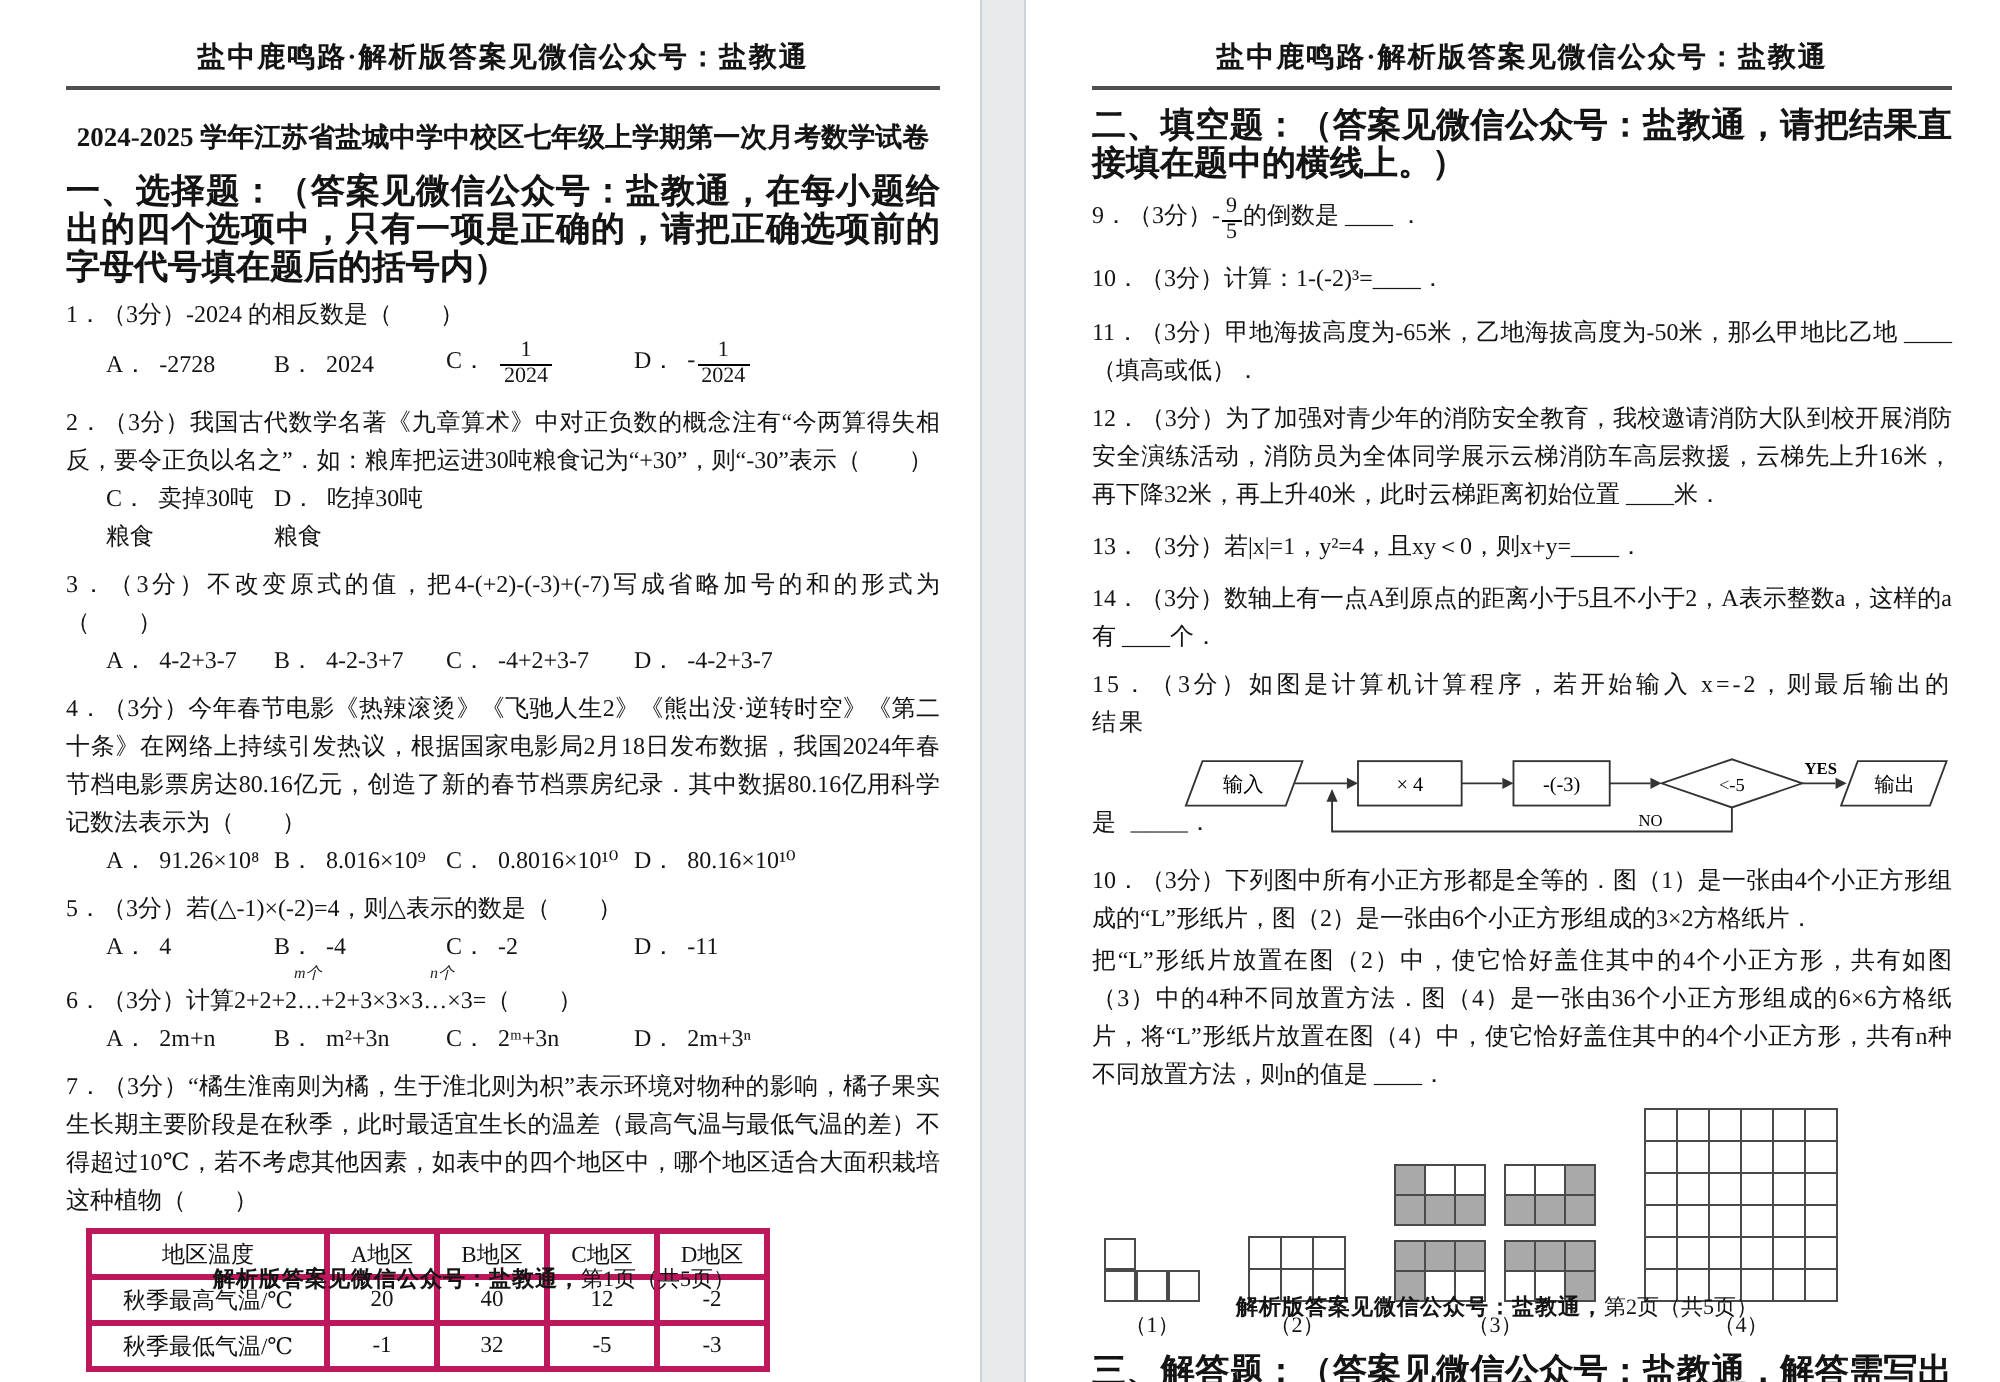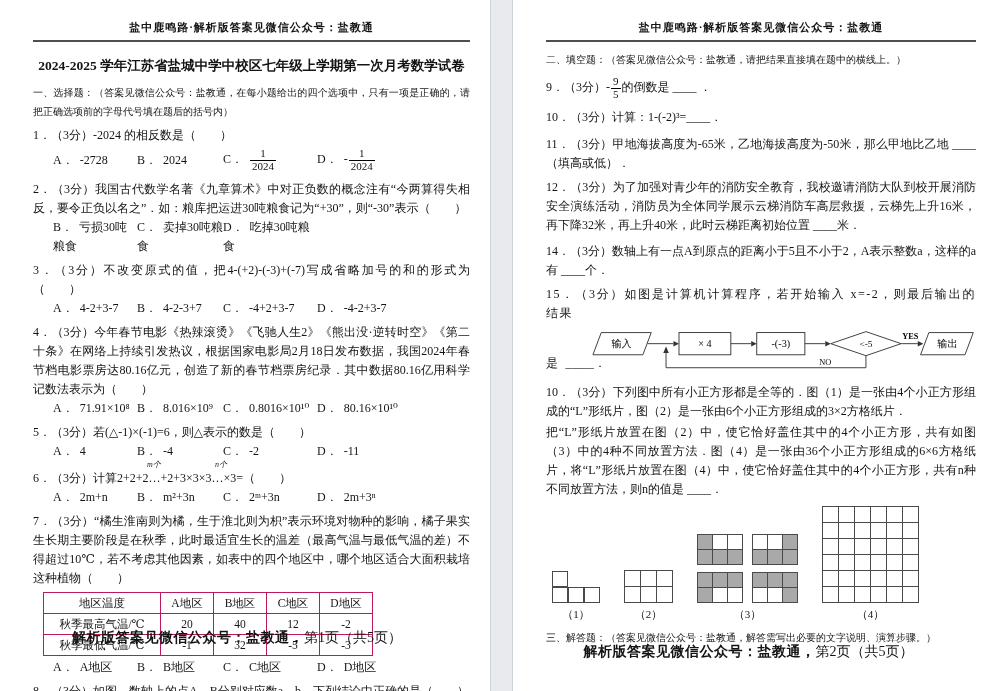--- a/index.html
+++ b/index.html
@@ -6,61 +6,61 @@
   body{
     position:relative;width:1000px;height:691px;overflow:hidden;
     background:#e8eaed;
     font-family:"Liberation Serif","DejaVu Serif",serif;
     color:#141414;
   }
   .page{position:absolute;top:0;height:691px;background:#fff;box-sizing:border-box;overflow:hidden;}
   #page1{left:0;width:491px;border-right:1px solid #ccd4da;padding:20px 20px 0 33px;}
   #page2{left:512px;width:488px;border-left:1px solid #ccd4da;padding:20px 24px 0 33px;}
 
-  .phead{font-weight:bold;font-size:11px;text-align:center;letter-spacing:1px;
+  .phead{font-weight:bold;font-size:14px;text-align:center;letter-spacing:1px;
          padding-bottom:5px;border-bottom:2px solid #4f4f4f;}
   .title{font-size:13.5px;font-weight:bold;text-align:center;margin:15px 0 0 0;white-space:nowrap;}
-  .sec{font-size:10px;font-weight:normal;line-height:19px;margin:8px 0 0 0;text-align:justify;}
+  .sec{font-size:17px;font-weight:bold;line-height:19px;margin:8px 0 0 0;text-align:justify;}
   p.q{font-size:12px;line-height:19px;margin:5px 0 0 0;text-align:justify;}
   p.spread{letter-spacing:1.5px;}
   .opts{display:grid;grid-template-columns:84px 86px 94px auto;padding-left:20px;
         font-size:12px;line-height:19px;}
   .opts.tall{align-items:center;min-height:30px;}
   .olab{margin-right:6px;}
 
   .frac{display:inline-block;vertical-align:-7px;text-align:center;line-height:1.05;
         font-size:11px;margin:0 1px;}
   .frac .fn{display:block;border-bottom:1px solid #000;padding:0 2px;}
   .frac .fd{display:block;padding:0 2px;}
 
   .expr{position:relative;display:inline-block;}
   .overlab{position:absolute;top:-8px;font-size:8px;line-height:1;color:#222;}
   .over1{left:30px;} .over2{left:98px;}
 
   table.t7{border-collapse:collapse;margin:4px 0 2px 10px;}
-  table.t7 td{border:1px solid #be185d;font-size:11.5px;text-align:center;height:20px;padding:0 4px;}
+  table.t7 td{border:3px solid #be185d;font-size:11.5px;text-align:center;height:20px;padding:0 4px;}
   table.t7 td.c0{width:108px;} table.t7 td.cn{width:44px;}
 
   .flowwrap{position:relative;height:52px;margin-top:3px;}
   .flowwrap svg{position:absolute;left:46px;top:2px;}
   .q15end{position:absolute;left:0;bottom:6px;font-size:12px;font-family:Liberation Mono, monospace;}
   svg text{font-family:"Liberation Serif","DejaVu Serif",serif;}
 
   .figs{display:flex;align-items:flex-end;margin:7px 0 0 6px;gap:24px;}
   .figcol{display:flex;flex-direction:column;align-items:center;gap:4px;}
   .figlab{font-size:11px;}
   .grid{display:grid;}
   .grid.collapse{border-top:1px solid #4a4a4a;border-left:1px solid #4a4a4a;}
   .grid.collapse .gcell{border-right:1px solid #4a4a4a;border-bottom:1px solid #4a4a4a;background:#fff;}
   .grid.free .gcell{border:1px solid #4a4a4a;}
   .gcell{box-sizing:border-box;}
   .gcell.shaded{background:#a9a9a9 !important;}
   .gcell.blank{visibility:hidden;}
   .fig3group{display:grid;grid-template-columns:auto auto;gap:7px 9px;}
-  .pfoot{position:absolute;left:0;right:16px;text-align:center;font-size:14px;}
+  .pfoot{position:absolute;left:0;right:16px;text-align:center;font-size:11px;}
   #page1 .pfoot{bottom:44px;} #page2 .pfoot{bottom:30px;}
   .pfoot b{letter-spacing:0.5px;}
 </style>
 </head>
 <body>
 
 <div class="page" id="page1">
   <div class="phead">盐中鹿鸣路·解析版答案见微信公众号：盐教通</div>
   <div class="title">2024-2025 学年江苏省盐城中学中校区七年级上学期第一次月考数学试卷</div>
   <div class="sec">一、选择题：（答案见微信公众号：盐教通，在每小题给出的四个选项中，只有一项是正确的，请把正确选项前的字母代号填在题后的括号内）</div>
@@ -68,42 +68,41 @@
   <p class="q">1．（3分）-2024 的相反数是（　　）</p>
   <div class="opts tall">
     <span><span class="olab">A．</span><span>-2728</span></span>
     <span><span class="olab">B．</span><span>2024</span></span>
     <span><span class="olab">C．</span><span class="frac"><span class="fn">1</span><span class="fd">2024</span></span></span>
     <span><span class="olab">D．</span><span>-</span><span class="frac"><span class="fn">1</span><span class="fd">2024</span></span></span>
   </div>
 
   <p class="q">2．（3分）我国古代数学名著《九章算术》中对正负数的概念注有“今两算得失相反，要令正负以名之”．如：粮库把运进30吨粮食记为“+30”，则“-30”表示（　　）</p>
   <div class="opts">
-    <span><span class="olab">B．</span><span>亏损30吨粮食</span></span>
     <span><span class="olab">C．</span><span>卖掉30吨粮食</span></span>
     <span><span class="olab">D．</span><span>吃掉30吨粮食</span></span>
   </div>
 
   <p class="q">3．（3分）不改变原式的值，把4-(+2)-(-3)+(-7)写成省略加号的和的形式为（　　）</p>
   <div class="opts">
     <span><span class="olab">A．</span><span>4-2+3-7</span></span>
     <span><span class="olab">B．</span><span>4-2-3+7</span></span>
     <span><span class="olab">C．</span><span>-4+2+3-7</span></span>
     <span><span class="olab">D．</span><span>-4-2+3-7</span></span>
   </div>
 
   <p class="q">4．（3分）今年春节电影《热辣滚烫》《飞驰人生2》《熊出没·逆转时空》《第二十条》在网络上持续引发热议，根据国家电影局2月18日发布数据，我国2024年春节档电影票房达80.16亿元，创造了新的春节档票房纪录．其中数据80.16亿用科学记数法表示为（　　）</p>
   <div class="opts">
-    <span><span class="olab">A．</span><span>71.91×10⁸</span></span>
+    <span><span class="olab">A．</span><span>91.26×10⁸</span></span>
     <span><span class="olab">B．</span><span>8.016×10⁹</span></span>
     <span><span class="olab">C．</span><span>0.8016×10¹⁰</span></span>
     <span><span class="olab">D．</span><span>80.16×10¹⁰</span></span>
   </div>
 
-  <p class="q">5．（3分）若(△-1)×(-1)=6，则△表示的数是（　　）</p>
+  <p class="q">5．（3分）若(△-1)×(-2)=4，则△表示的数是（　　）</p>
   <div class="opts">
     <span><span class="olab">A．</span><span>4</span></span>
     <span><span class="olab">B．</span><span>-4</span></span>
     <span><span class="olab">C．</span><span>-2</span></span>
     <span><span class="olab">D．</span><span>-11</span></span>
   </div>
 
   <p class="q" style="margin-top:8px;">
     <span>6．（3分）计算</span><span class="expr"><i class="overlab over1">m个</i><i class="overlab over2">n个</i><span>2+2+2…+2+3×3×3…×3=（　　）</span></span>
   </p>
@@ -157,20 +156,21 @@
 <div class="page" id="page2">
   <div class="phead">盐中鹿鸣路·解析版答案见微信公众号：盐教通</div>
   <div class="sec">二、填空题：（答案见微信公众号：盐教通，请把结果直接填在题中的横线上。）</div>
 
   <p class="q" style="margin-top:7px;">
     <span>9．（3分）</span><span>-</span><span class="frac"><span class="fn">9</span><span class="fd">5</span></span><span>的倒数是 ____ ．</span>
   </p>
   <p class="q" style="margin-top:8px;">10．（3分）计算：1-(-2)³=____．</p>
   <p class="q" style="margin-top:8px;">11．（3分）甲地海拔高度为-65米，乙地海拔高度为-50米，那么甲地比乙地 ____（填高或低）．</p>
   <p class="q">12．（3分）为了加强对青少年的消防安全教育，我校邀请消防大队到校开展消防安全演练活动，消防员为全体同学展示云梯消防车高层救援，云梯先上升16米，再下降32米，再上升40米，此时云梯距离初始位置 ____米．</p>
+  <p class="q" style="margin-top:7px;">13．（3分）若|x|=1，y²=4，且xy＜0，则x+y=____．</p>
   <p class="q" style="margin-top:7px;">14．（3分）数轴上有一点A到原点的距离小于5且不小于2，A表示整数a，这样的a有 ____个．</p>
   <p class="q spread">15．（3分）如图是计算机计算程序，若开始输入 x=-2，则最后输出的结果</p>
 
   <div class="flowwrap">
     <span class="q15end">是 ____．</span>
     <svg width="385" height="48" viewBox="0 0 416 48">
       <g stroke="#333" fill="none" stroke-width="1">
         <polygon points="10,3 64,3 55,27 1,27"></polygon>
         <line x1="60" y1="15" x2="88" y2="15"></line>
         <rect x="94" y="3" width="56" height="24"></rect>

